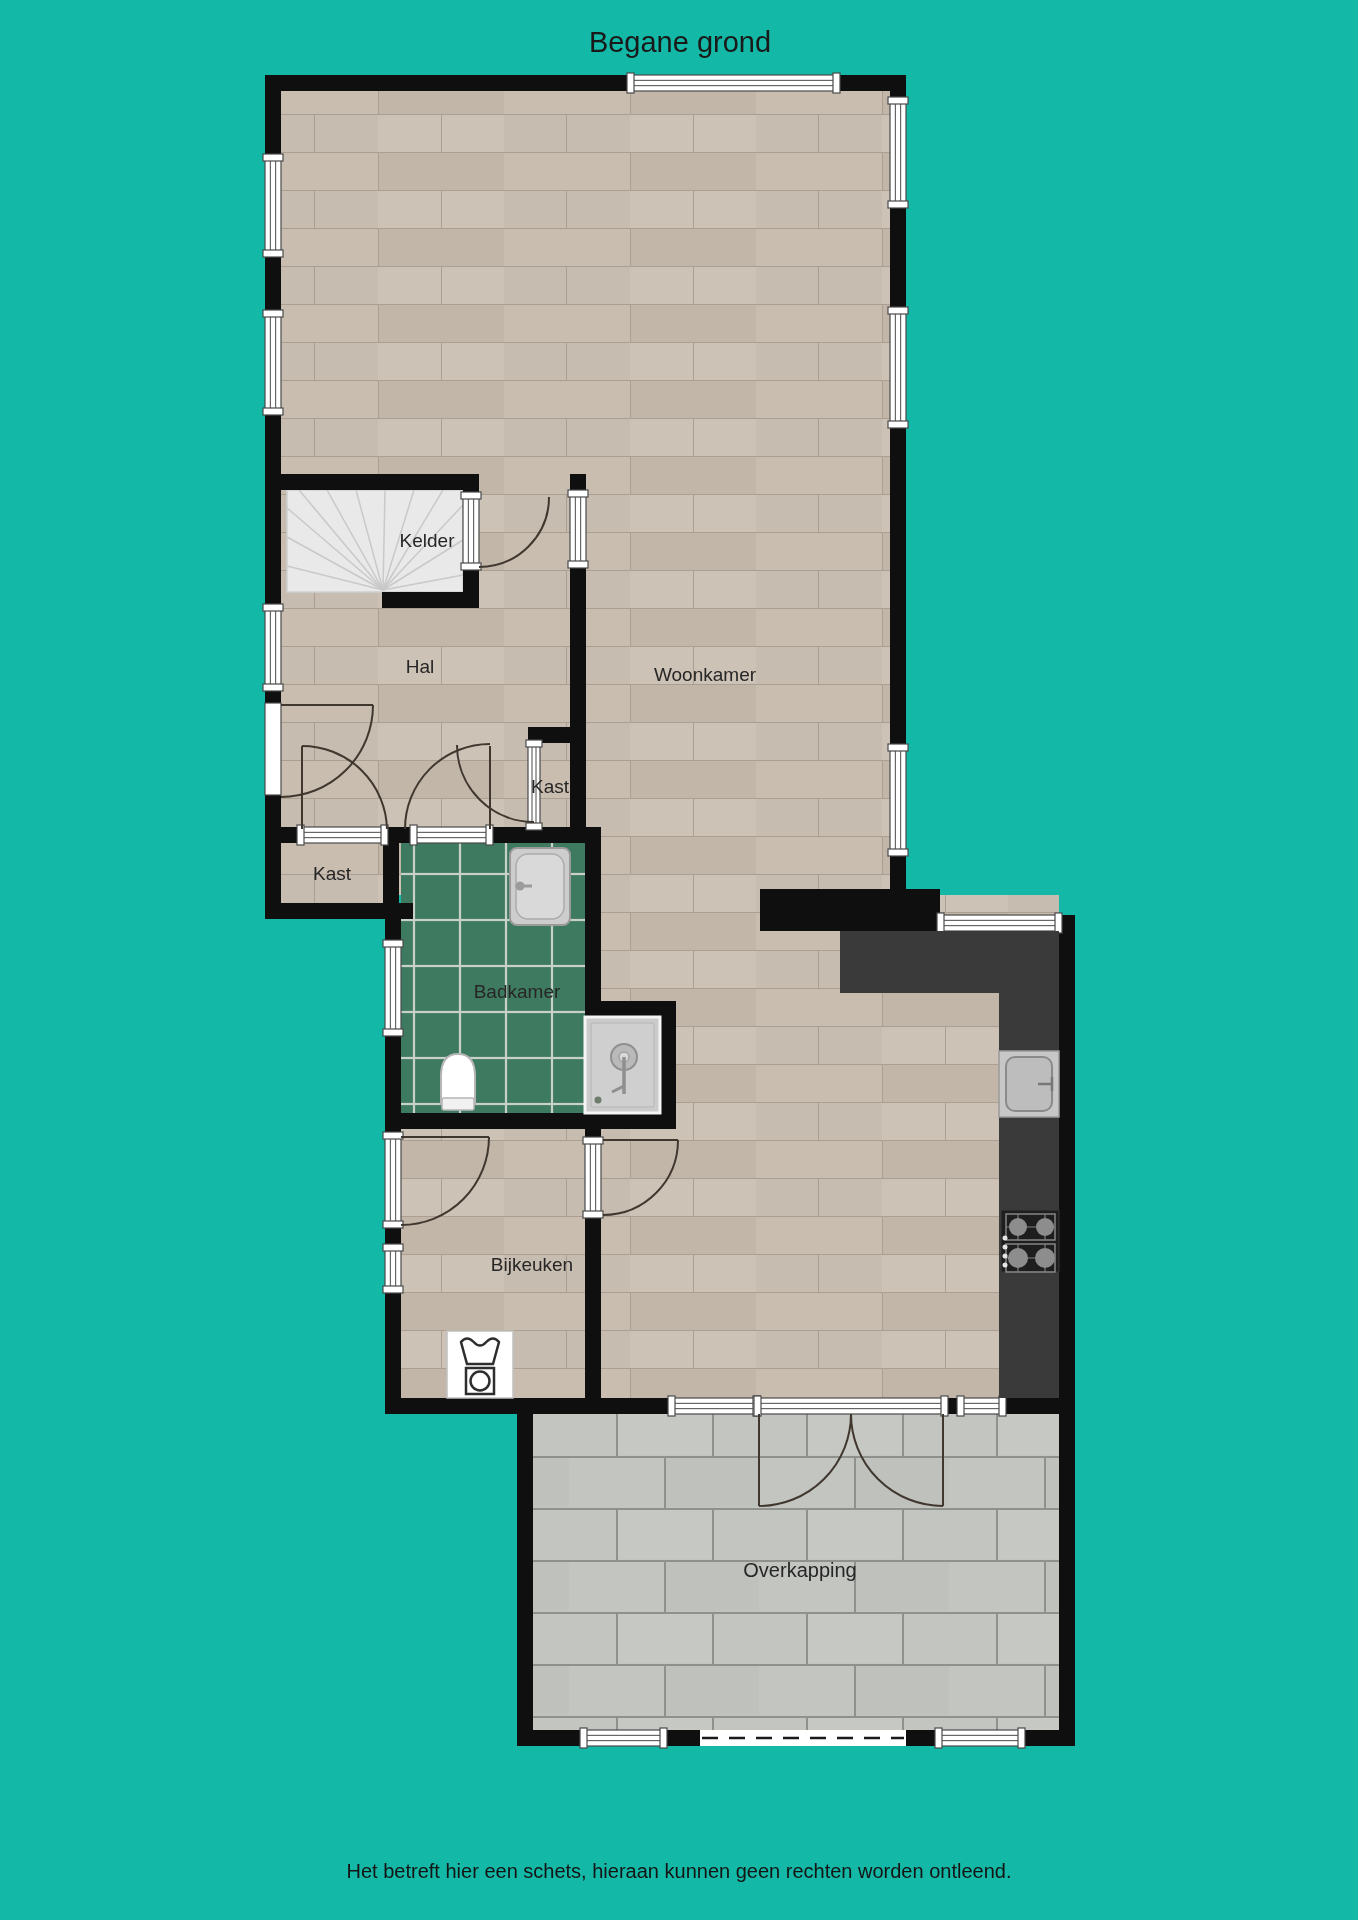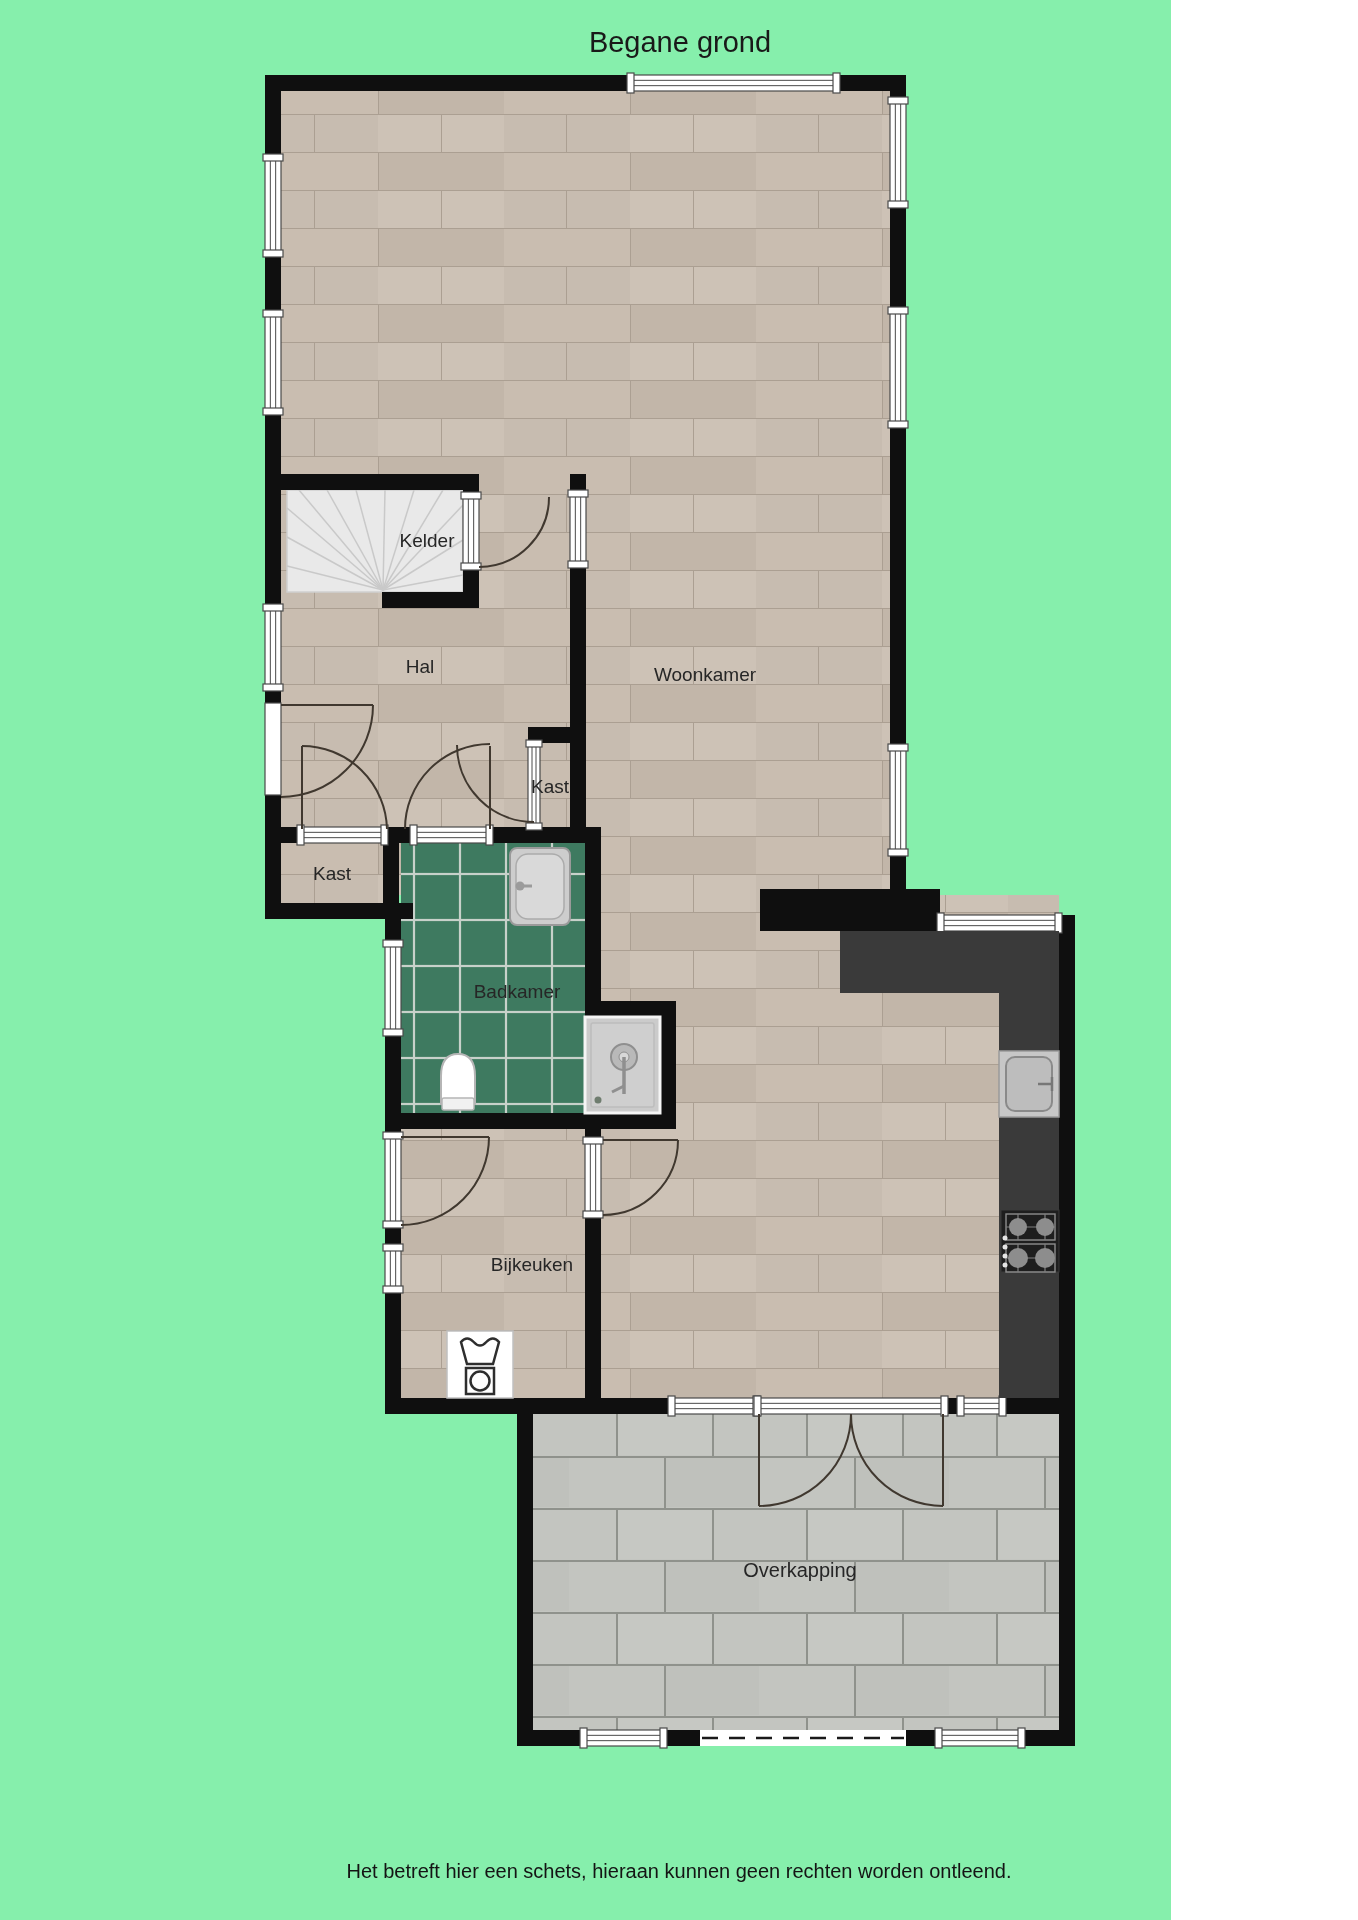--- a/index.html
+++ b/index.html
@@ -1,16 +1,16 @@
 <!DOCTYPE html>
 <html><head>
 <meta charset="utf-8">
 <style>
   html,body{margin:0;padding:0;background:#ffffff;}
-  .page{width:1171px;height:1920px;position:relative;background:#86efac;overflow:hidden;}
+  .page{width:1358px;height:1920px;position:relative;background:#14b8a6;overflow:hidden;}
   svg{display:block;}
   text{font-family:"Liberation Sans", sans-serif;}
 </style>
 </head>
 <body>
 
 <div class="page">
 <svg id="plan" width="1358" height="1920" viewBox="0 0 1358 1920" xmlns="http://www.w3.org/2000/svg">
 
   <defs>

